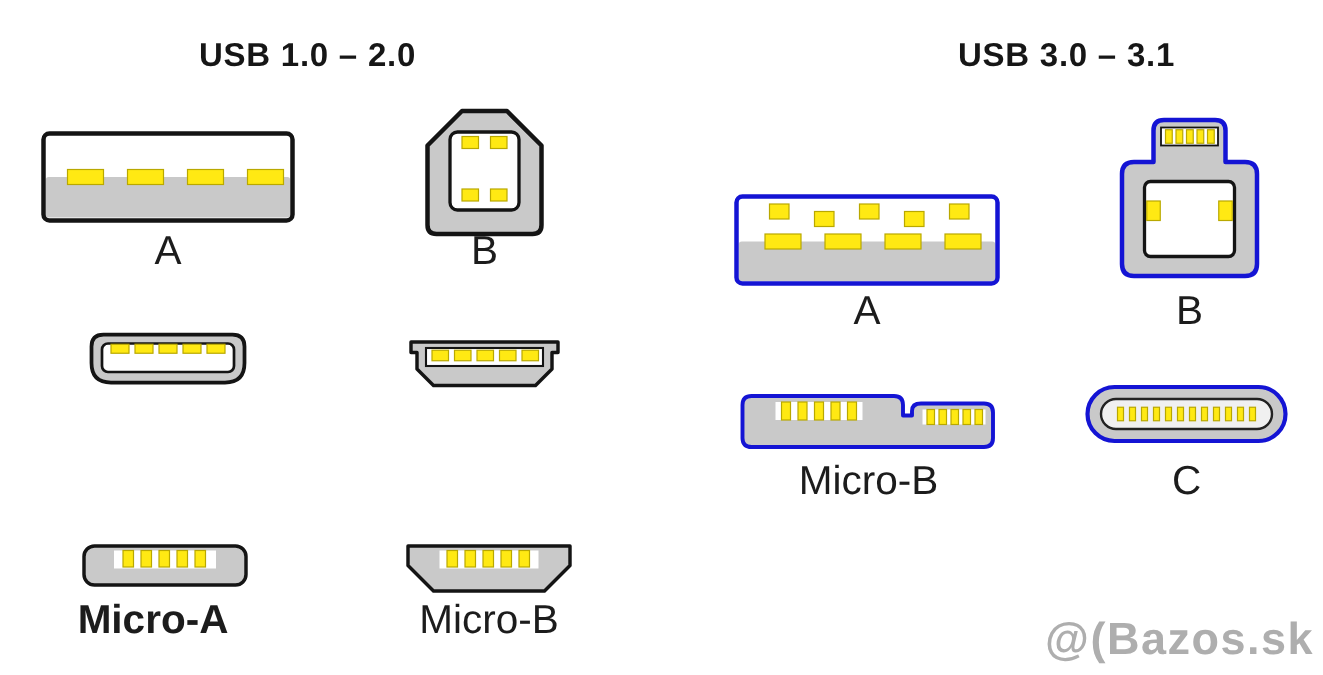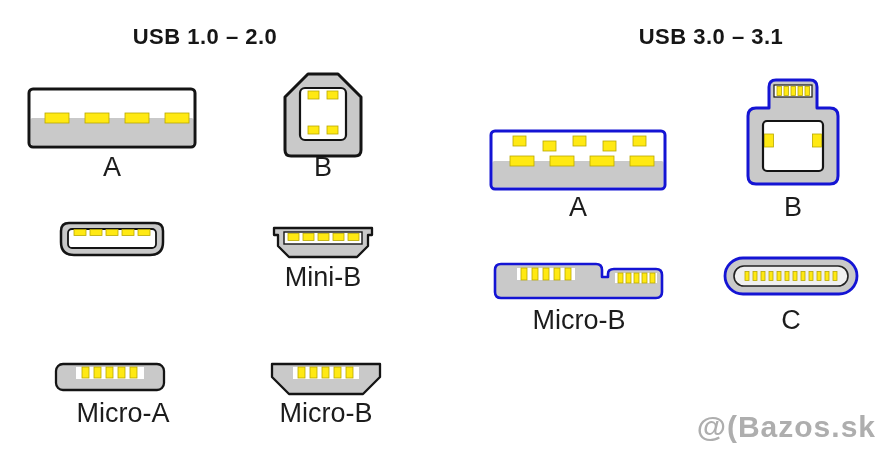--- a/index.html
+++ b/index.html
@@ -110,36 +110,35 @@
       <rect class="fill-white" x="13" y="6" width="78" height="12" stroke="#141414" stroke-width="1.4"></rect>
       <g>
         <rect class="pin" x="17" y="7.5" width="11" height="7"></rect>
         <rect class="pin" x="32" y="7.5" width="11" height="7"></rect>
         <rect class="pin" x="47" y="7.5" width="11" height="7"></rect>
         <rect class="pin" x="62" y="7.5" width="11" height="7"></rect>
         <rect class="pin" x="77" y="7.5" width="11" height="7"></rect>
       </g>
     </svg>
   </div>
-  <div class="conn-label" style="left:271px;top:262px;width:104px;">Mini-B</div>
 
   <div class="figure" style="left:54px;top:362px;">
     <svg width="112" height="30" viewBox="0 0 112 30">
       <rect class="shell" x="2" y="2" width="108" height="26" rx="7" stroke-width="2.3"></rect>
       <rect class="fill-white" x="22" y="5" width="68" height="12"></rect>
       <g>
         <rect class="pin" x="28" y="5" width="7" height="11"></rect>
         <rect class="pin" x="40" y="5" width="7" height="11"></rect>
         <rect class="pin" x="52" y="5" width="7" height="11"></rect>
         <rect class="pin" x="64" y="5" width="7" height="11"></rect>
         <rect class="pin" x="76" y="5" width="7" height="11"></rect>
       </g>
     </svg>
   </div>
-  <div class="conn-label" style="left:67px;top:398px;width:112px;">Micro-A</div>
+  <div class="conn-label" style="left:46px;top:398px;width:112px;font-weight:bold;">Micro-A</div>
 
   <div class="figure" style="left:269px;top:362px;">
     <svg width="114" height="34" viewBox="0 0 114 34">
       <path class="shell" stroke-width="2.3" stroke-linejoin="round" d="M3,2 H111 V15 L94,32 H20 L3,15 Z"></path>
       <rect class="fill-white" x="24" y="5" width="66" height="12"></rect>
       <g>
         <rect class="pin" x="29" y="5" width="7" height="11"></rect>
         <rect class="pin" x="41" y="5" width="7" height="11"></rect>
         <rect class="pin" x="53" y="5" width="7" height="11"></rect>
         <rect class="pin" x="65" y="5" width="7" height="11"></rect>

